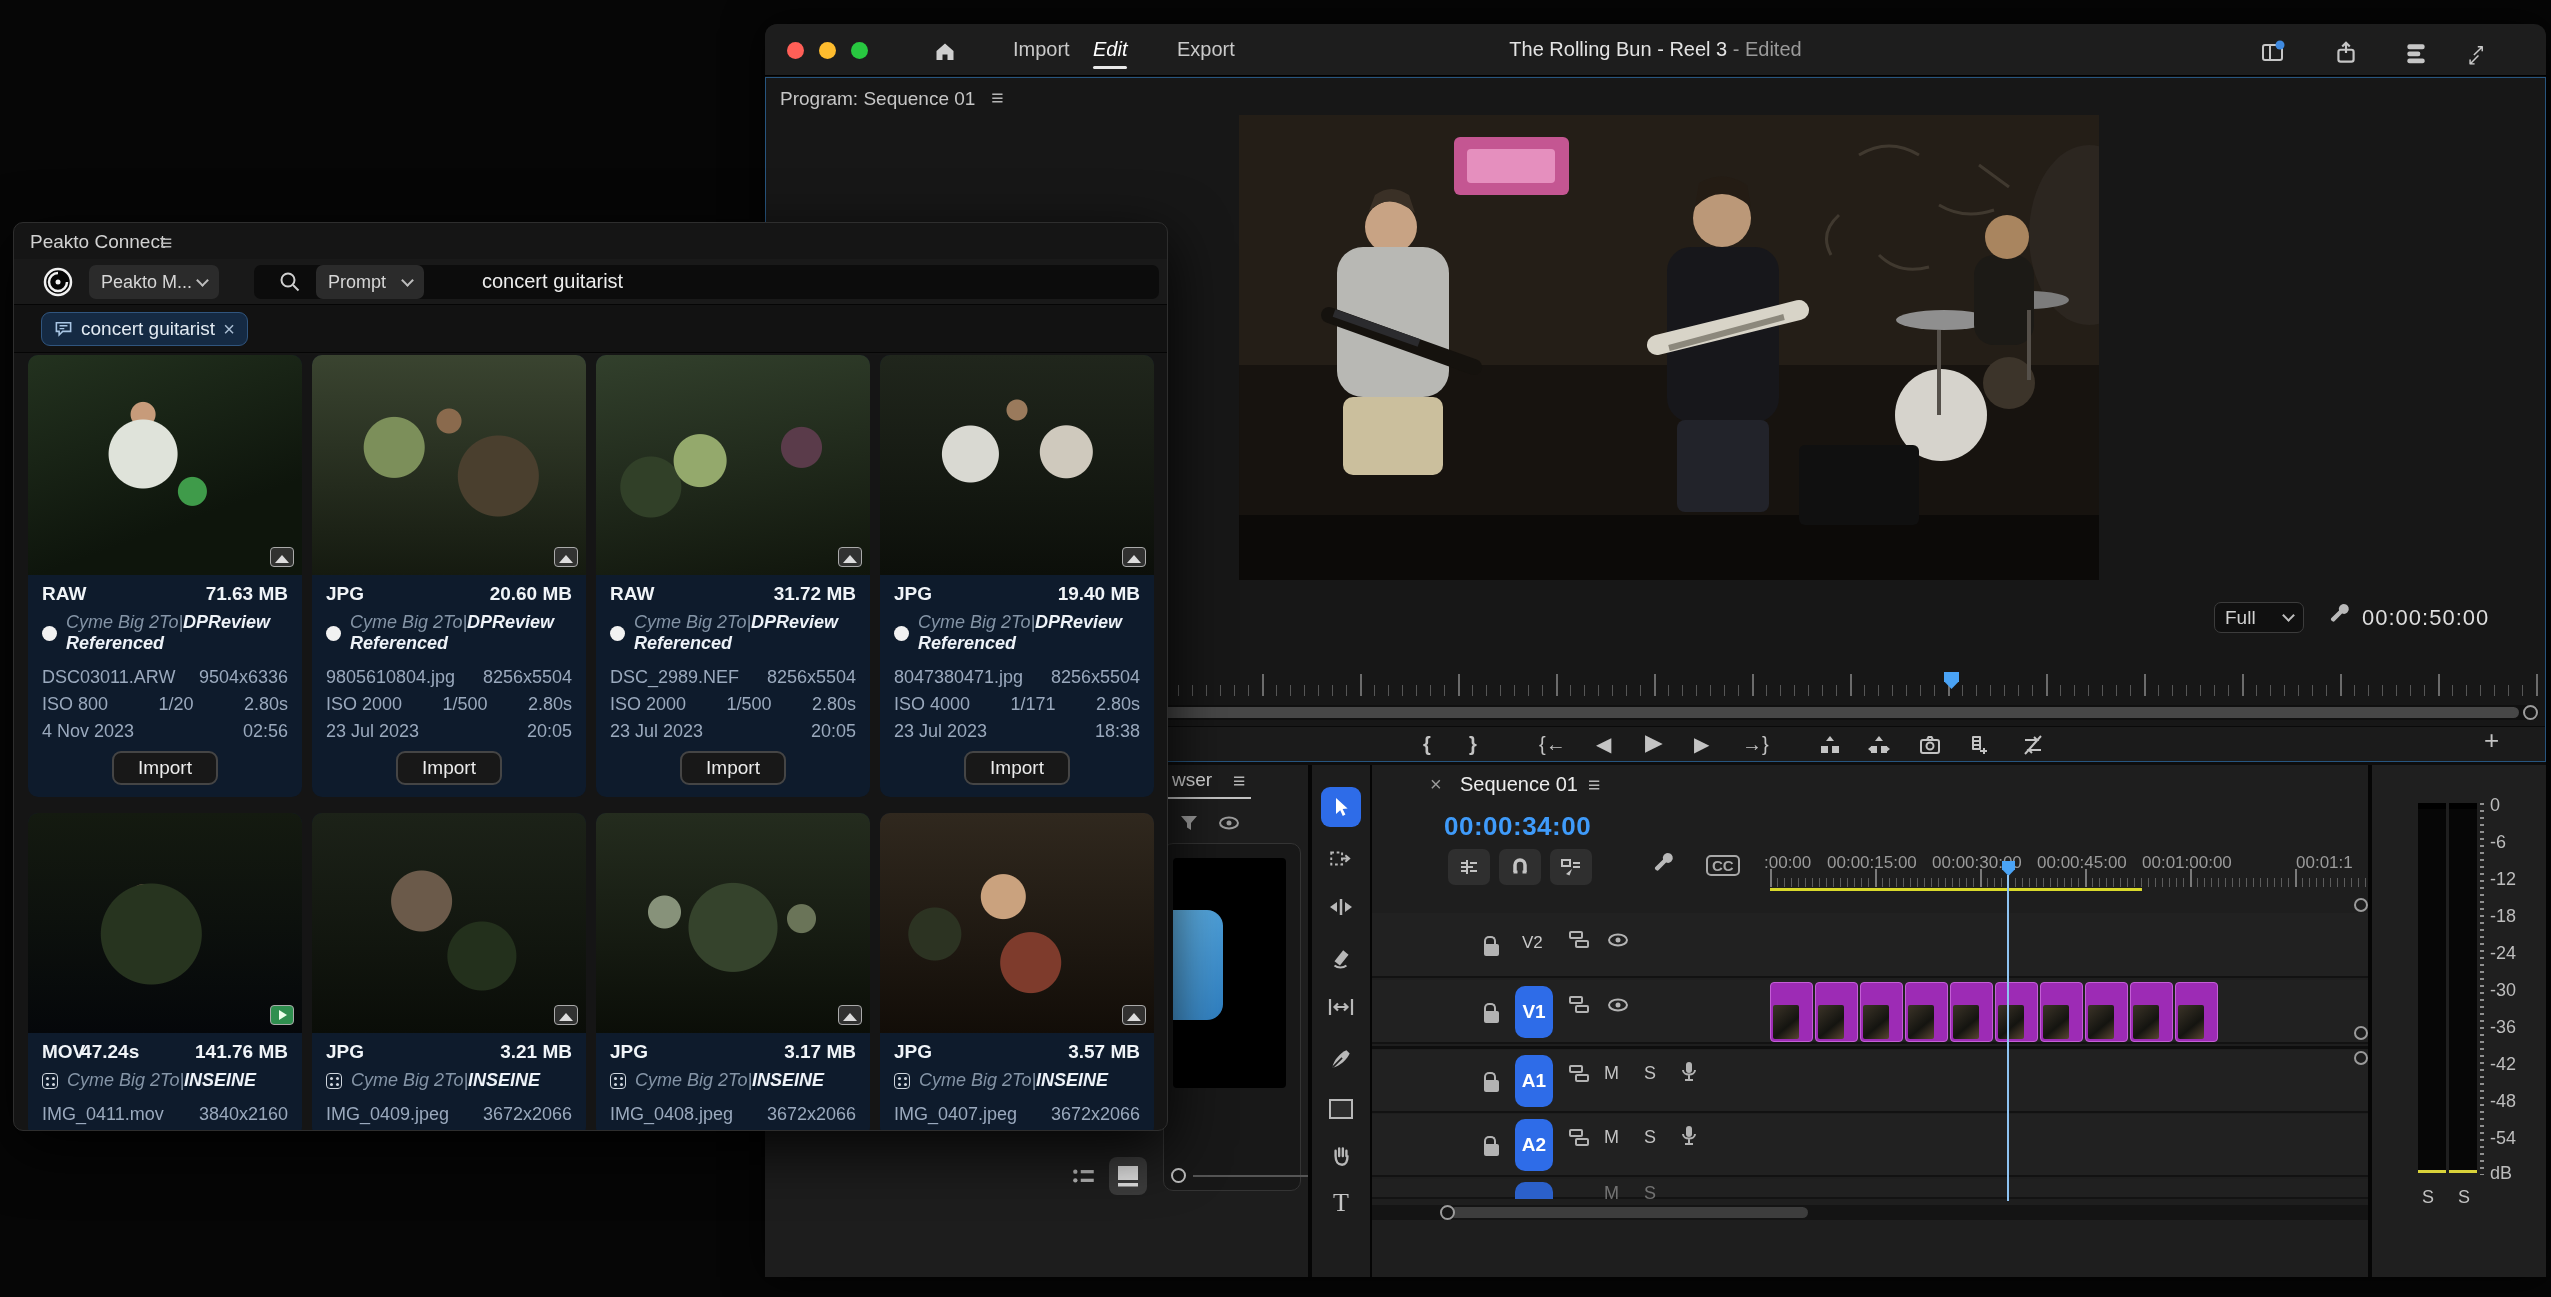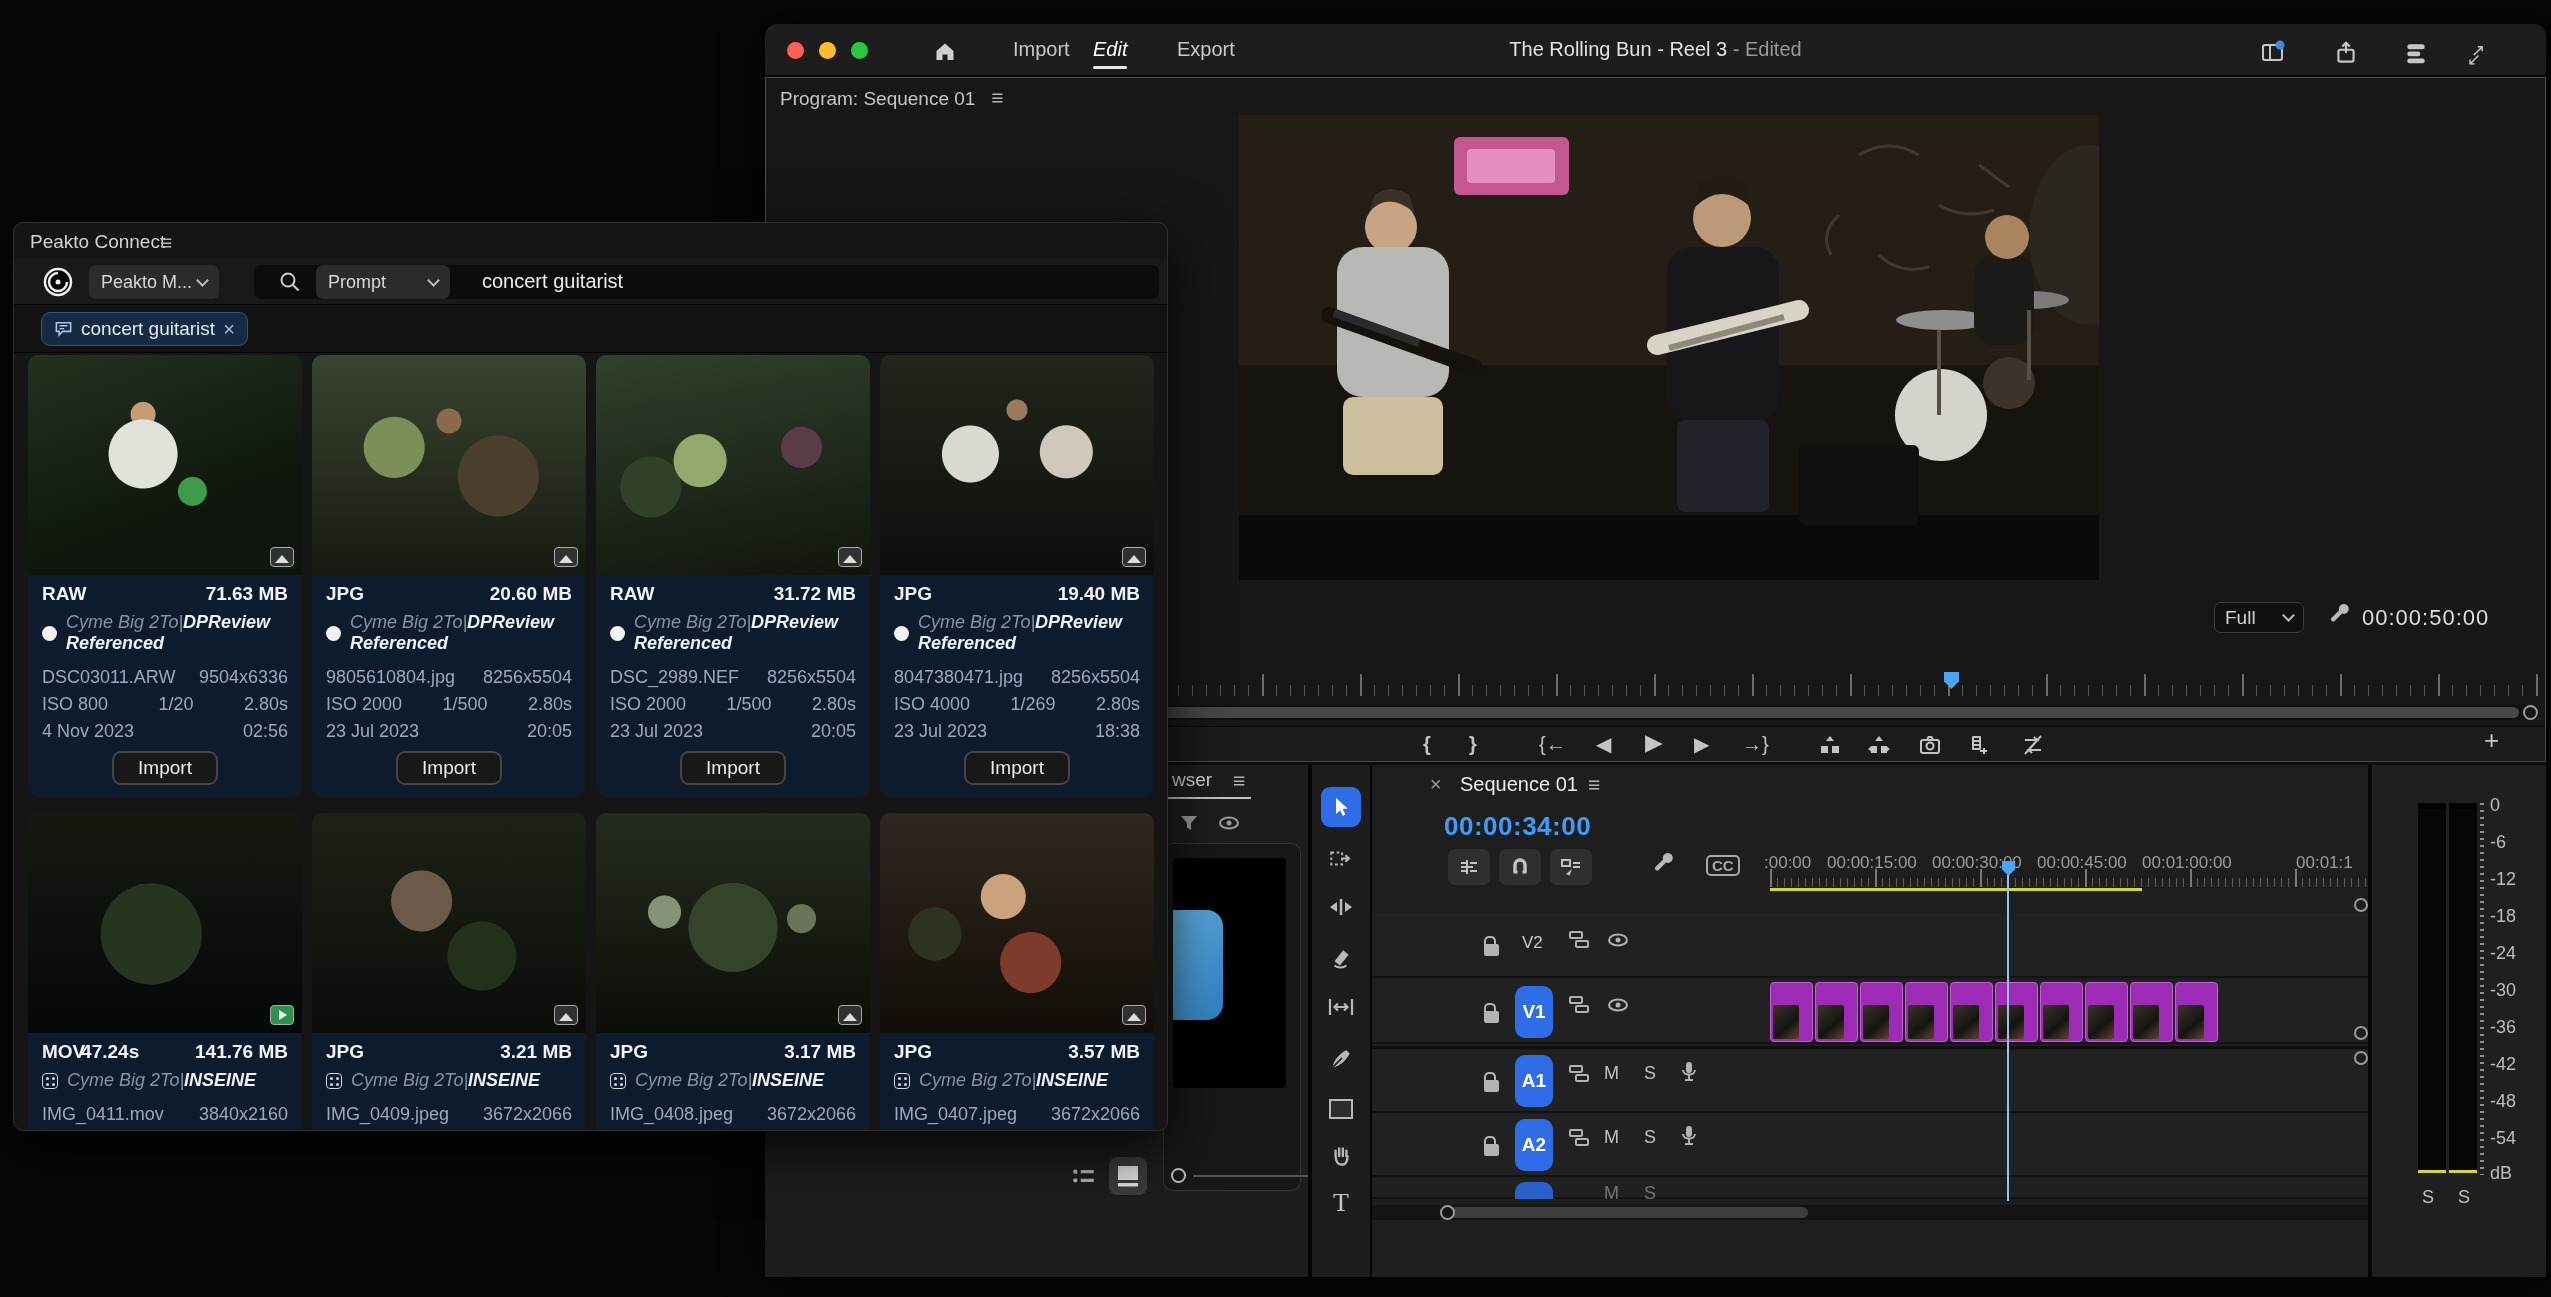--- a/index.html
+++ b/index.html
@@ -563,21 +563,21 @@
         <span>Peakto M...</span>
         <span class="chev"></span>
       </div>
       <div class="pk-search">
         <span class="abs" style="left:24px;top:5px;">
           <svg class="ic" width="24" height="24" viewBox="0 0 24 24">
               <circle cx="10" cy="10" r="6.5" fill="none" stroke="#d0d0d0" stroke-width="2"></circle>
               <path d="M15 15 L20.5 20.5" stroke="#d0d0d0" stroke-width="2"></path>
             </svg>
         </span>
-        <div class="pk-dd" style="left:62px;top:0;width:134px;background:#2b2b2b;">
+        <div class="pk-dd" style="left:62px;top:0;width:108px;background:#2b2b2b;">
           <span>Prompt</span>
           <span class="chev"></span>
         </div>
         <span class="pk-query">concert guitarist</span>
       </div>
     </div>
 
     <div class="pk-chiprow">
       <span class="chip">
         <svg class="ic" width="19" height="18" viewBox="0 0 24 22">
@@ -693,21 +693,21 @@
           <div class="crow clib">
               <span class="lib-circle"></span>
               <span><span class="libpre">Cyme Big 2To|</span><span class="libname">DPReview Referenced</span></span>
             </div>
           <div class="crow cmeta first">
               <span>8047380471.jpg</span>
               <span>8256x5504</span>
             </div>
           <div class="crow cmeta">
               <span>ISO 4000</span>
-              <span>1/269</span>
+              <span>1/171</span>
               <span>2.80s</span>
             </div>
           <div class="crow cmeta">
               <span>23 Jul 2023</span>
               <span>18:38</span>
             </div>
           <button class="imp">Import</button>
         </div>
       </div>
 

